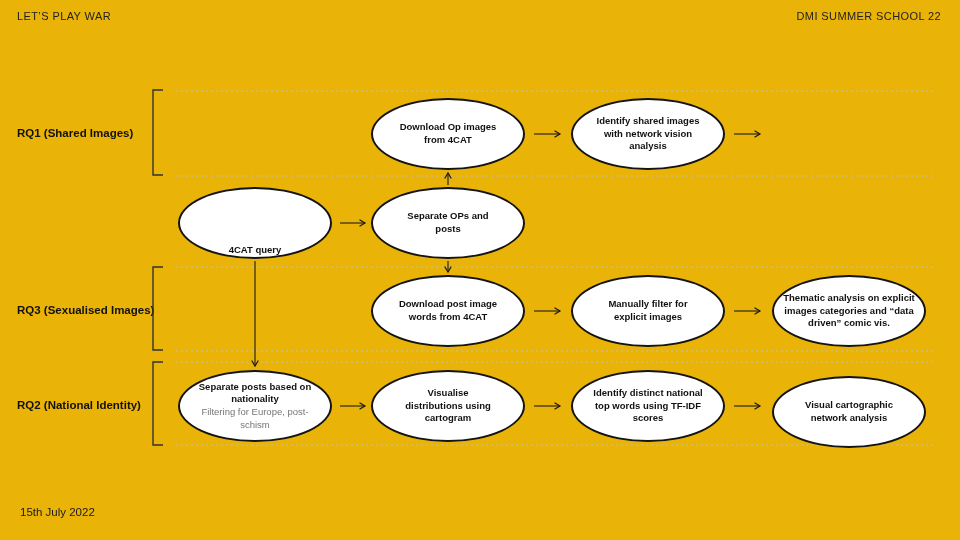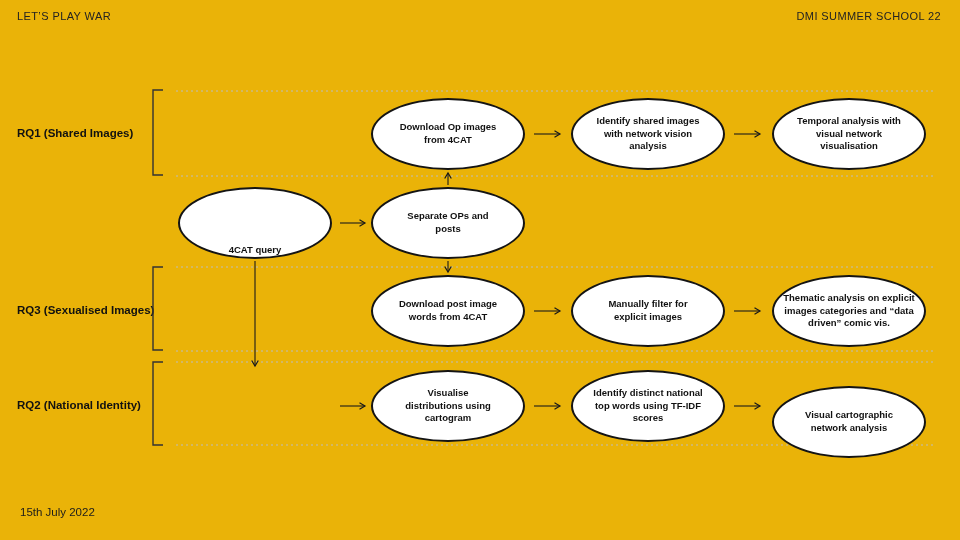--- a/index.html
+++ b/index.html
@@ -125,51 +125,52 @@
   <div class="node" style="left:371px;top:98px;">
     <div class="node-text w118">
       <span>Download Op images from 4CAT</span>
     </div>
   </div>
   <div class="node" style="left:571px;top:98px;">
     <div class="node-text w105">
       <span>Identify shared images with network vision analysis</span>
     </div>
   </div>
-  <div class="node" style="left:772px;top:98px;">
-    <div class="node-text w105">
-      <span>Temporal analysis with visual network visualisation</span>
-    </div>
-  </div>
 
   <div class="node" style="left:371px;top:275px;">
     <div class="node-text w110">
       <span>Download post image words from 4CAT</span>
     </div>
   </div>
   <div class="node" style="left:571px;top:275px;">
     <div class="node-text w95">
       <span>Manually filter for explicit images</span>
     </div>
   </div>
   <div class="node" style="left:772px;top:275px;">
     <div class="node-text w140">
       <span>Thematic analysis on explicit images categories and “data driven” comic vis.</span>
     </div>
   </div>
 
+  <div class="node" style="left:178px;top:370px;">
+    <div class="node-text w118">
+      <span>Separate posts based on nationality</span>
+      <span class="node-sub sub-gray">Filtering for Europe, post-schism</span>
+    </div>
+  </div>
   <div class="node" style="left:371px;top:370px;">
     <div class="node-text w100">
       <span>Visualise distributions using cartogram</span>
     </div>
   </div>
   <div class="node" style="left:571px;top:370px;">
     <div class="node-text w118">
       <span>Identify distinct national top words using TF-IDF scores</span>
     </div>
   </div>
-  <div class="node" style="left:772px;top:386px;align-items:center;">
+  <div class="node" style="left:772px;top:376px;align-items:center;">
     <div class="node-text w110">
       <span>Visual cartographic network analysis</span>
     </div>
   </div>
 
 </div>
 
 </body></html>

